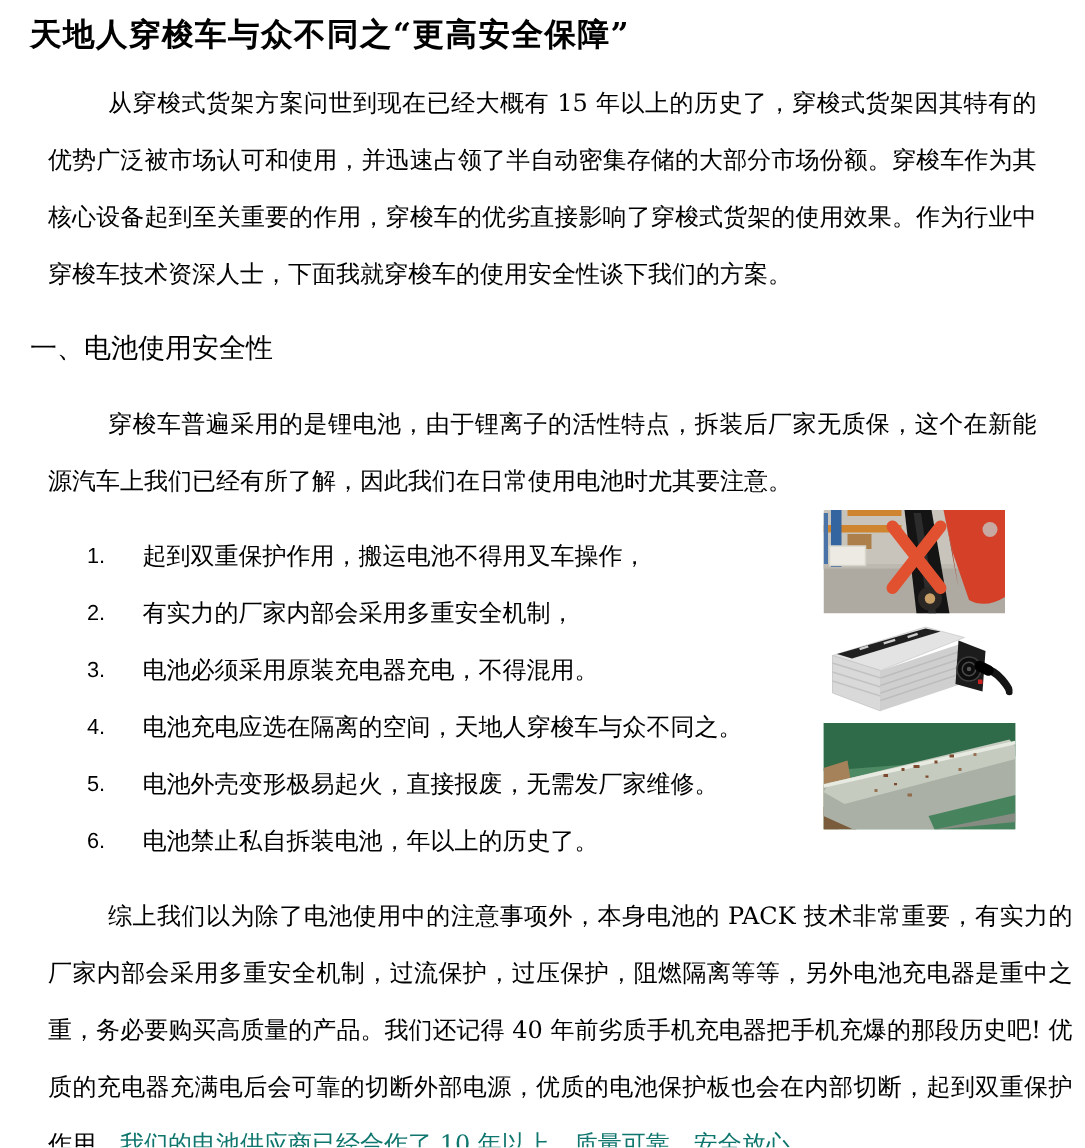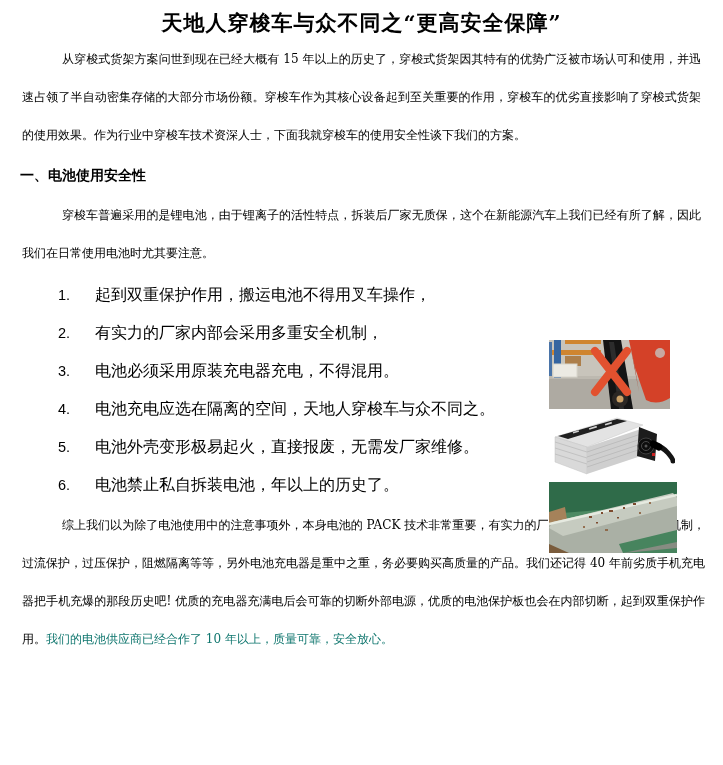--- a/index.html
+++ b/index.html
@@ -8,36 +8,35 @@
     width:723px; height:765px;
     background:#ffffff;
     overflow:hidden;
     font-family:"DejaVu Serif", serif;
     color:#000;
   }
   .content { padding:8px 20px 0 20px; }
   .doc-title {
     margin:0;
     font-size:21px; font-weight:bold;
-    text-align:center;
     line-height:30px;
     letter-spacing:1px;
   }
   p.body {
-    margin:2px;
-    font-size:12px;
+    margin:12px;
+    font-size:16px;
     line-height:38px;
     text-align:justify;
     text-justify:inter-character;
   }
   .indent { text-indent:40px; }
   .para-intro { margin-top:20px; }
   .section-heading {
     margin:2px 0 0 0;
-    font-size:14px; font-weight:bold;
+    font-size:18px; font-weight:normal;
     line-height:38px;
   }
   .para-battery { margin-top:10px; }
   ol.rules {
     list-style:none;
     margin:4px 0 0 0;
     padding:0 0 0 38px;
   }
   ol.rules li {
     display:flex;

